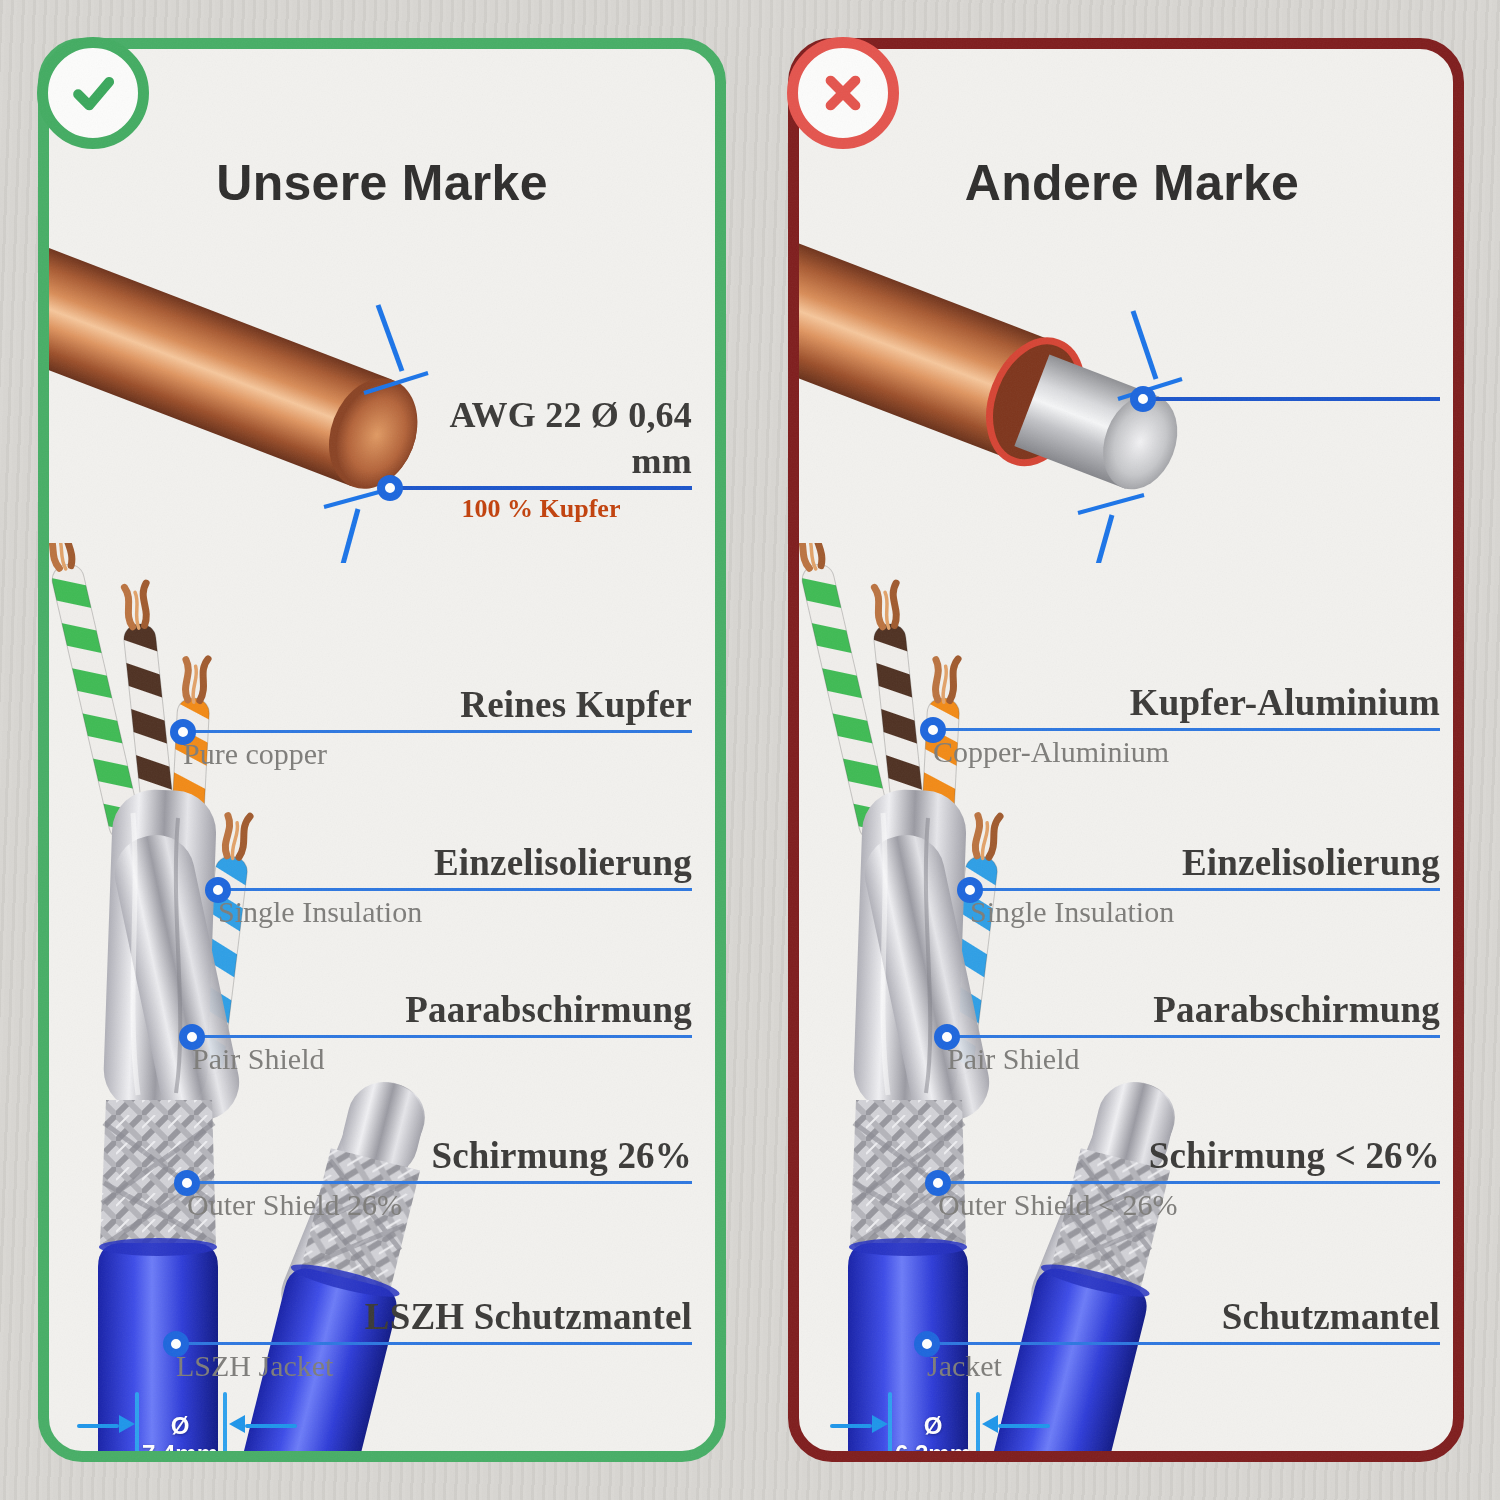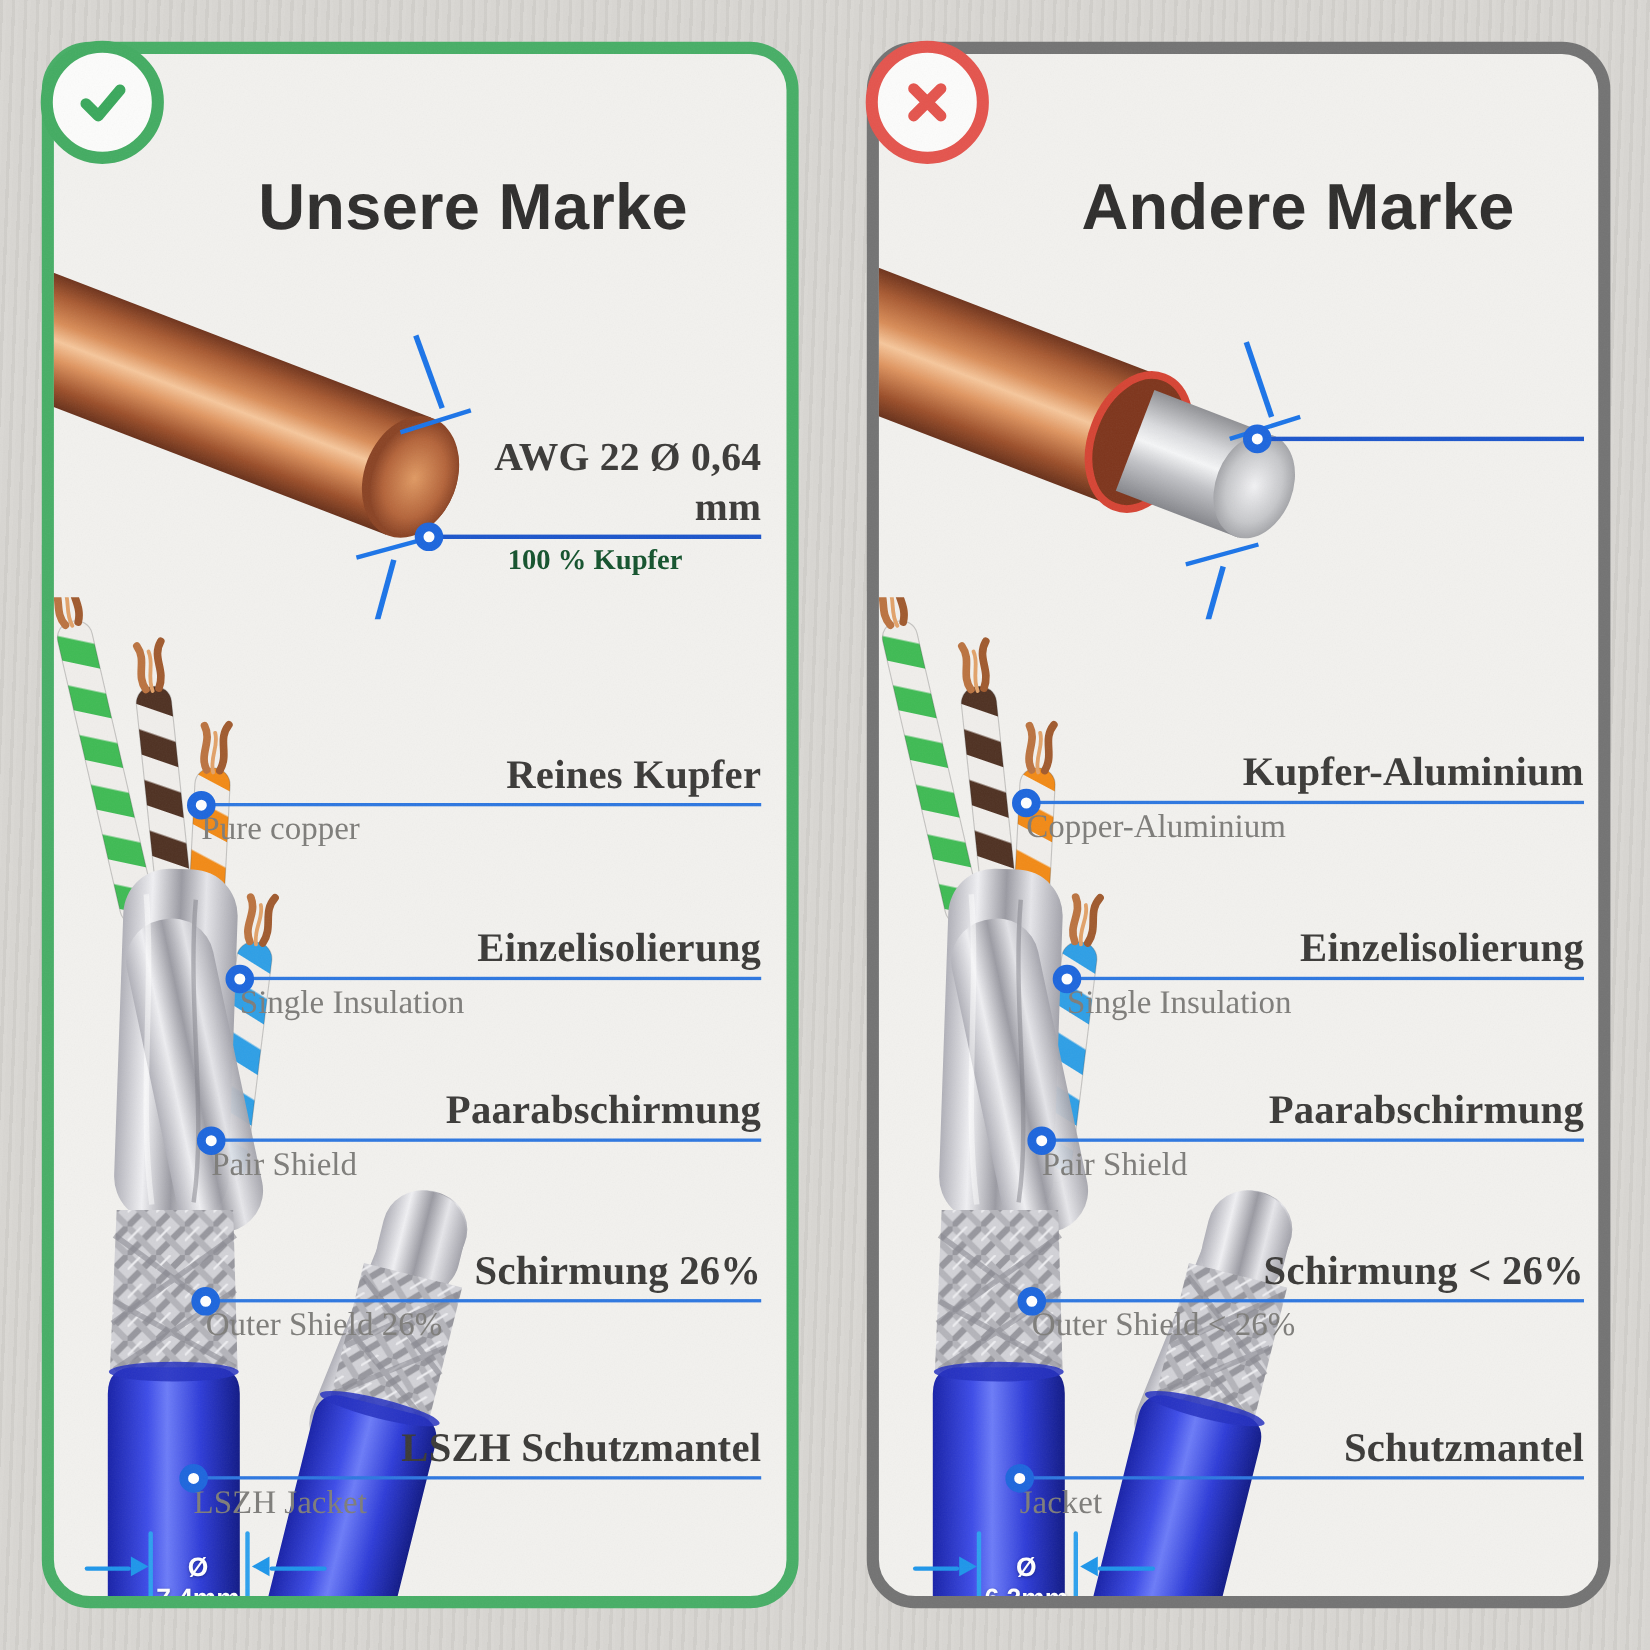--- a/index.html
+++ b/index.html
@@ -7,40 +7,40 @@
     width:1500px;height:1500px;position:relative;overflow:hidden;
     background:#d8d6d2;
     font-family:"Liberation Sans", sans-serif;
   }
   .streaks{position:absolute;inset:0;
     background:repeating-linear-gradient(92deg, rgba(110,108,100,0.07) 0 3px, rgba(255,255,255,0.05) 3px 6px, transparent 6px 11px);
   }
   .grain{position:absolute;left:0;top:0;z-index:40;pointer-events:none;}
   .panel{position:absolute;top:38px;height:1424px;box-sizing:border-box;border-radius:44px;background:#f2f1ee;}
   .panel.green{left:38px;width:688px;border:11px solid #47ae66;}
-  .panel.red{left:788px;width:676px;border:11px solid #737373;}
+  .panel.red{left:788px;width:676px;border:11px solid #7f1d1d;}
   .panel-clip{position:absolute;inset:0;overflow:hidden;border-radius:32px;}
   .content{position:absolute;left:-11px;top:-11px;width:688px;height:1424px;}
   .badge{position:absolute;left:-12px;top:-12px;width:112px;height:112px;border-radius:50%;
     background:#fcfcfb;box-sizing:border-box;display:flex;align-items:center;justify-content:center;z-index:5;}
   .badge.ok{border:11px solid #43ac62;}
   .badge.no{border:11px solid #e4544d;}
   .title{position:absolute;top:116px;left:0;width:100%;text-align:center;
-    font-size:59px;font-weight:800;color:#2e2d2c;letter-spacing:.3px;padding-left:48px;}
+    font-size:50px;font-weight:800;color:#2e2d2c;letter-spacing:.3px;}
   .wire{position:absolute;left:0;top:205px;}
   .cable{position:absolute;left:0;top:505px;}
   .callout{position:absolute;font-family:Liberation Serif, serif;}
   .callout .de{font-size:37px;font-weight:800;line-height:46px;text-align:right;color:#3b3a38;letter-spacing:.2px;}
   .callout .line{position:relative;height:3px;background:#2d77e0;margin-top:2px;}
   .callout .en{font-size:30px;font-weight:400;line-height:40px;color:#7e7d7a;margin-top:1px;}
   .callout .dot{position:absolute;left:-13px;top:50%;transform:translateY(-50%);
     width:26px;height:26px;border-radius:50%;background:#ffffff;border:8px solid #1d66dd;box-sizing:border-box;}
   .callout.awg .de{font-size:36px;}
   .callout.awg .line{height:4px;background:#1c55cb;}
-  .callout.awg .en{text-align:center;color:#14532d;font-weight:700;font-size:26px;line-height:30px;margin-top:4px;white-space:pre-line;}
+  .callout.awg .en{text-align:center;color:#c2410c;font-weight:700;font-size:26px;line-height:30px;margin-top:4px;white-space:pre-line;}
   .callout.awg2 .en{font-size:23px;line-height:26px;}
   .measure{position:absolute;width:240px;height:78px;z-index:6;}
   .measure .mtick{position:absolute;top:2px;width:4px;height:72px;background:#2da1ee;border-radius:2px;}
   .measure .t1{left:52px;}
   .measure .t2{left:140px;}
   .measure .mlabel{position:absolute;left:54px;top:22px;width:86px;text-align:center;
     font-size:24px;font-weight:700;color:#ffffff;text-shadow:0 1px 3px rgba(0,10,60,.45);}
   .measure .mline{position:absolute;top:34px;height:4px;background:#1e96ea;border-radius:2px;}
   .measure .ml{left:-6px;width:42px;}
   .measure .mr{left:162px;width:52px;}

